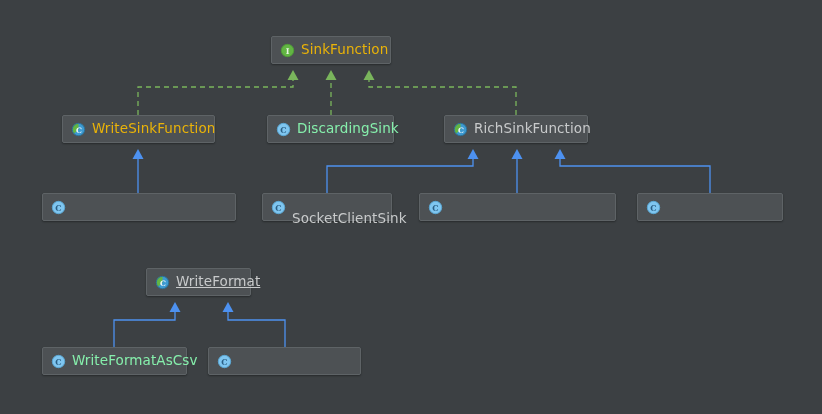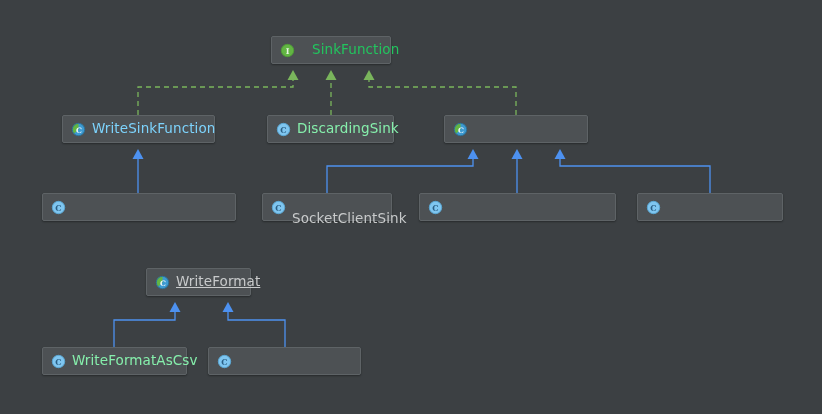--- a/index.html
+++ b/index.html
@@ -80,52 +80,53 @@
 
   <div id="node-layer">
       <div class="node" style="left: 271px; top: 36px; width: 120px; background: rgb(77, 81, 84); border-color: rgb(94, 99, 102);">
         <span class="icon">
           <svg width="15" height="15" viewBox="0 0 16 16">
             <circle cx="8" cy="8" r="6.6" fill="#62b543"></circle>
             <circle cx="8" cy="8" r="6.6" fill="none" stroke="#4f9e36" stroke-width="1"></circle>
             <text x="8" y="11.4" font-size="8.5" font-family="DejaVu Serif, serif" font-weight="bold" text-anchor="middle" fill="#e8f5e2">I</text>
           </svg>
         </span>
-        <span class="node-label" style="color: #22c55e; margin-left: 11px;">SinkFunction</span>
+        <span class="node-label" style="color: #eab308;">SinkFunction</span>
       </div>
       <div class="node" style="left: 62px; top: 115px; width: 153px; background: rgb(77, 81, 84); border-color: rgb(94, 99, 102);">
         <span class="icon">
           <svg width="15" height="15" viewBox="0 0 16 16">
             <circle cx="8" cy="8" r="6.6" fill="#3d9ad1"></circle>
             <path d="M8 1.4 A6.6 6.6 0 0 0 3.2 12.5 L8 8 Z" fill="#62b543"></path>
             <circle cx="8" cy="8" r="6.6" fill="none" stroke="#2b6f96" stroke-width="1"></circle>
             <text x="8.4" y="11.3" font-size="8" font-family="DejaVu Serif, serif" font-weight="bold" text-anchor="middle" fill="#eaf4fb">C</text>
           </svg>
         </span>
-        <span class="node-label" style="color: #7dd3fc;">WriteSinkFunction</span>
+        <span class="node-label" style="color: #eab308;">WriteSinkFunction</span>
       </div>
       <div class="node" style="left: 267px; top: 115px; width: 127px; background: rgb(77, 81, 84); border-color: rgb(94, 99, 102);">
         <span class="icon">
           <svg width="15" height="15" viewBox="0 0 16 16">
             <circle cx="8" cy="8" r="6.6" fill="#7fc6f0"></circle>
             <circle cx="8" cy="8" r="6.6" fill="none" stroke="#5aa7d4" stroke-width="1"></circle>
             <text x="8" y="11.3" font-size="8.5" font-family="DejaVu Serif, serif" font-weight="bold" text-anchor="middle" fill="#2a5f85">C</text>
           </svg>
         </span>
         <span class="node-label" style="color: #86efac;">DiscardingSink</span>
       </div>
       <div class="node" style="left: 444px; top: 115px; width: 144px; background: rgb(77, 81, 84); border-color: rgb(94, 99, 102);">
         <span class="icon">
           <svg width="15" height="15" viewBox="0 0 16 16">
             <circle cx="8" cy="8" r="6.6" fill="#3d9ad1"></circle>
             <path d="M8 1.4 A6.6 6.6 0 0 0 3.2 12.5 L8 8 Z" fill="#62b543"></path>
             <circle cx="8" cy="8" r="6.6" fill="none" stroke="#2b6f96" stroke-width="1"></circle>
             <text x="8.4" y="11.3" font-size="8" font-family="DejaVu Serif, serif" font-weight="bold" text-anchor="middle" fill="#eaf4fb">C</text>
           </svg>
         </span>
+        <span class="node-label" style="color: rgb(200, 202, 203);">RichSinkFunction</span>
       </div>
       <div class="node" style="left: 42px; top: 193px; width: 194px; background: rgb(77, 81, 84); border-color: rgb(94, 99, 102);">
         <span class="icon">
           <svg width="15" height="15" viewBox="0 0 16 16">
             <circle cx="8" cy="8" r="6.6" fill="#7fc6f0"></circle>
             <circle cx="8" cy="8" r="6.6" fill="none" stroke="#5aa7d4" stroke-width="1"></circle>
             <text x="8" y="11.3" font-size="8.5" font-family="DejaVu Serif, serif" font-weight="bold" text-anchor="middle" fill="#2a5f85">C</text>
           </svg>
         </span>
       </div>

